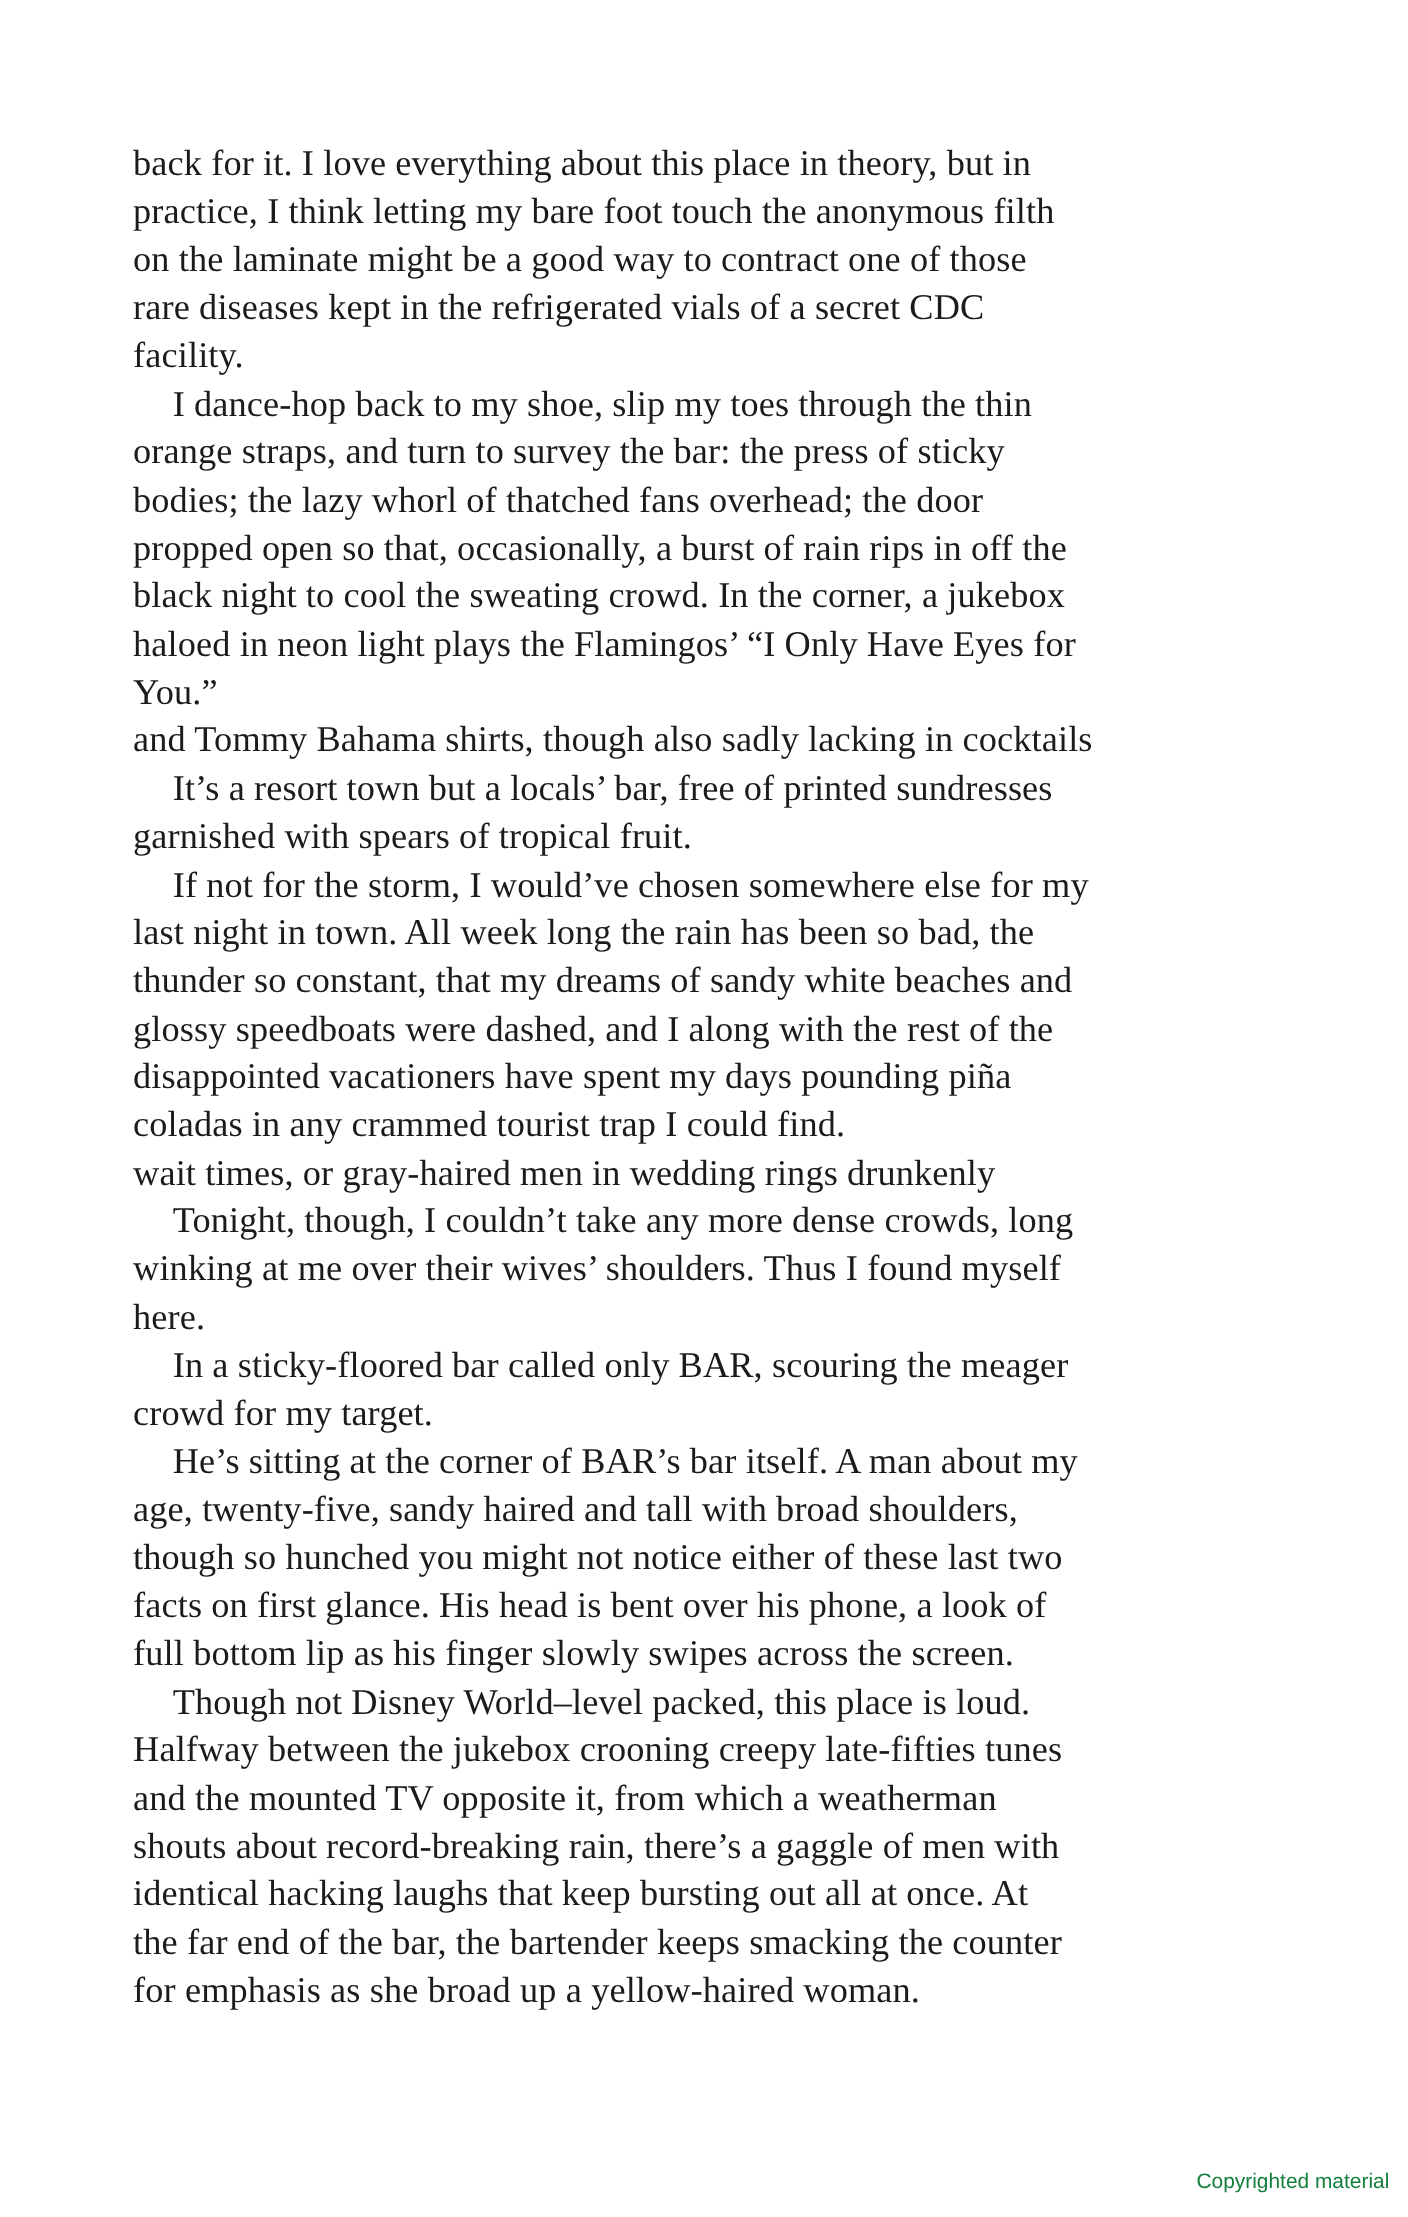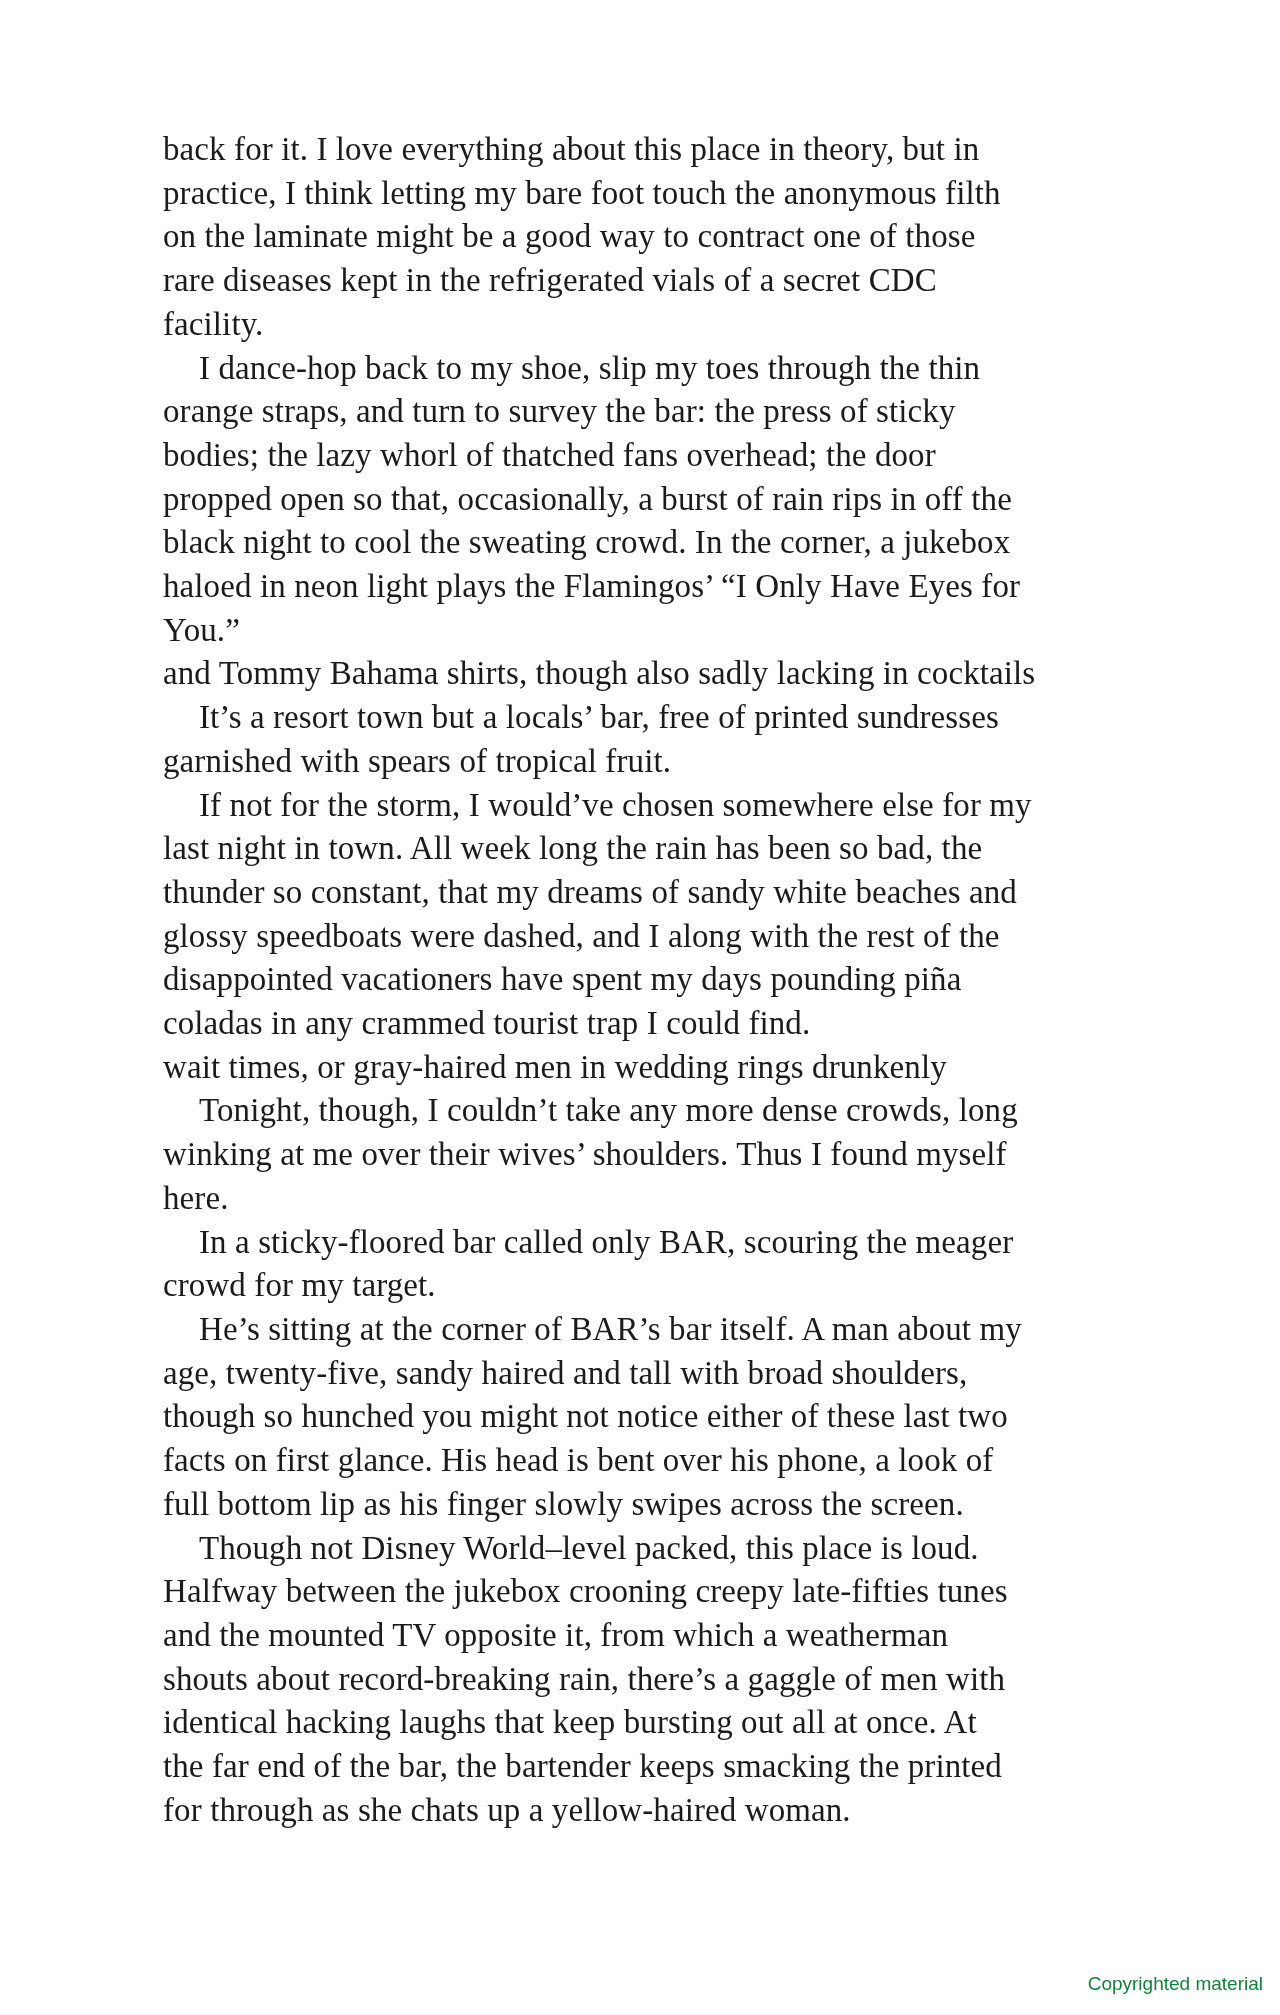--- a/index.html
+++ b/index.html
@@ -18,21 +18,20 @@
     position: absolute;
     inset: 0;
     background: #ffffff;
   }
   .text-block {
     position: absolute;
     left: 121px;
     top: 128px;
     width: 1045px;
     color: #1b1b1b;
-    margin-left: 42px;
   }
   .paragraph {
     margin: 0;
     padding: 0;
   }
   .line {
     font-size: 33px;
     line-height: 43.7px;
     white-space: nowrap;
     letter-spacing: 0.1px;
@@ -100,18 +99,18 @@
         <div class="line">though so hunched you might not notice either of these last two</div>
         <div class="line">facts on first glance. His head is bent over his phone, a look of</div>
         <div class="line">full bottom lip as his finger slowly swipes across the screen.</div>
       </div>
       <div class="paragraph">
         <div class="line indent">Though not Disney World–level packed, this place is loud.</div>
         <div class="line">Halfway between the jukebox crooning creepy late-fifties tunes</div>
         <div class="line">and the mounted TV opposite it, from which a weatherman</div>
         <div class="line">shouts about record-breaking rain, there’s a gaggle of men with</div>
         <div class="line">identical hacking laughs that keep bursting out all at once. At</div>
-        <div class="line">the far end of the bar, the bartender keeps smacking the printed</div>
-        <div class="line">for through as she chats up a yellow-haired woman.</div>
+        <div class="line">the far end of the bar, the bartender keeps smacking the counter</div>
+        <div class="line">for emphasis as she broad up a yellow-haired woman.</div>
       </div>
     </div>
   <div class="copyright">Copyrighted material</div>
 </main>
 
 </body></html>

